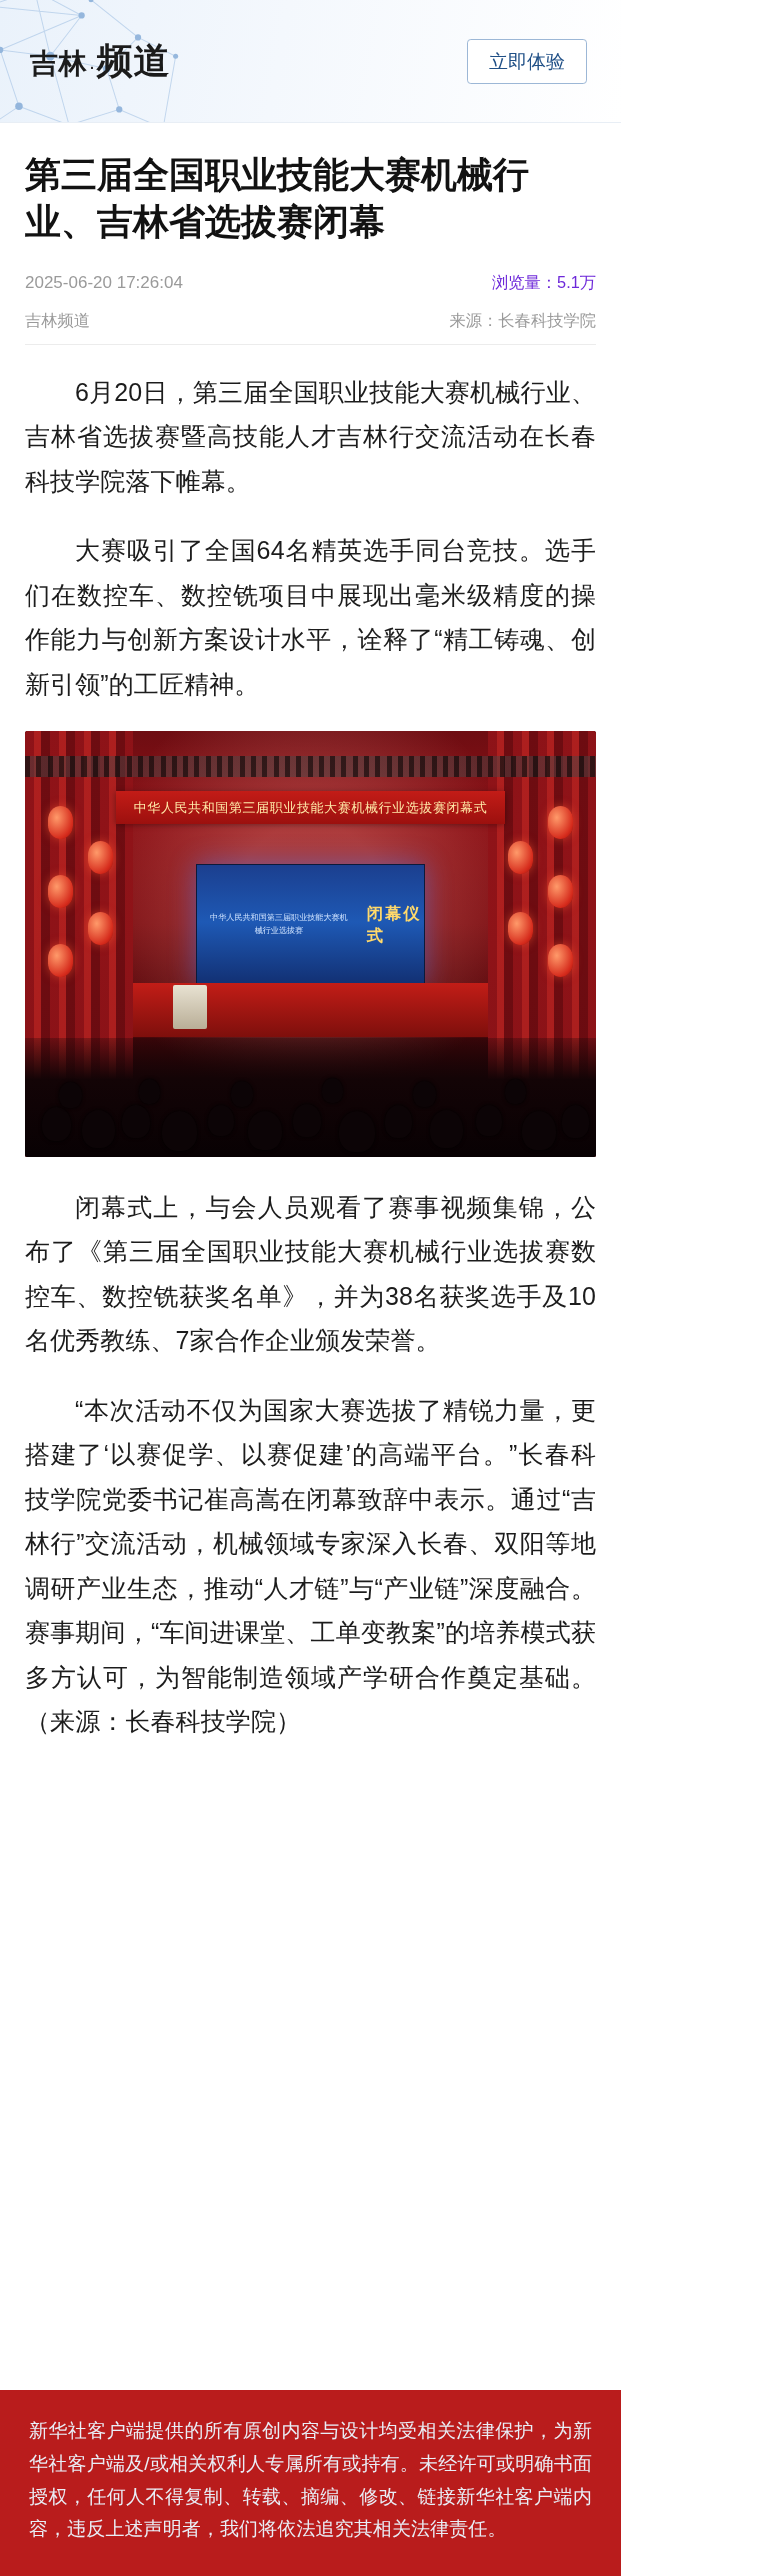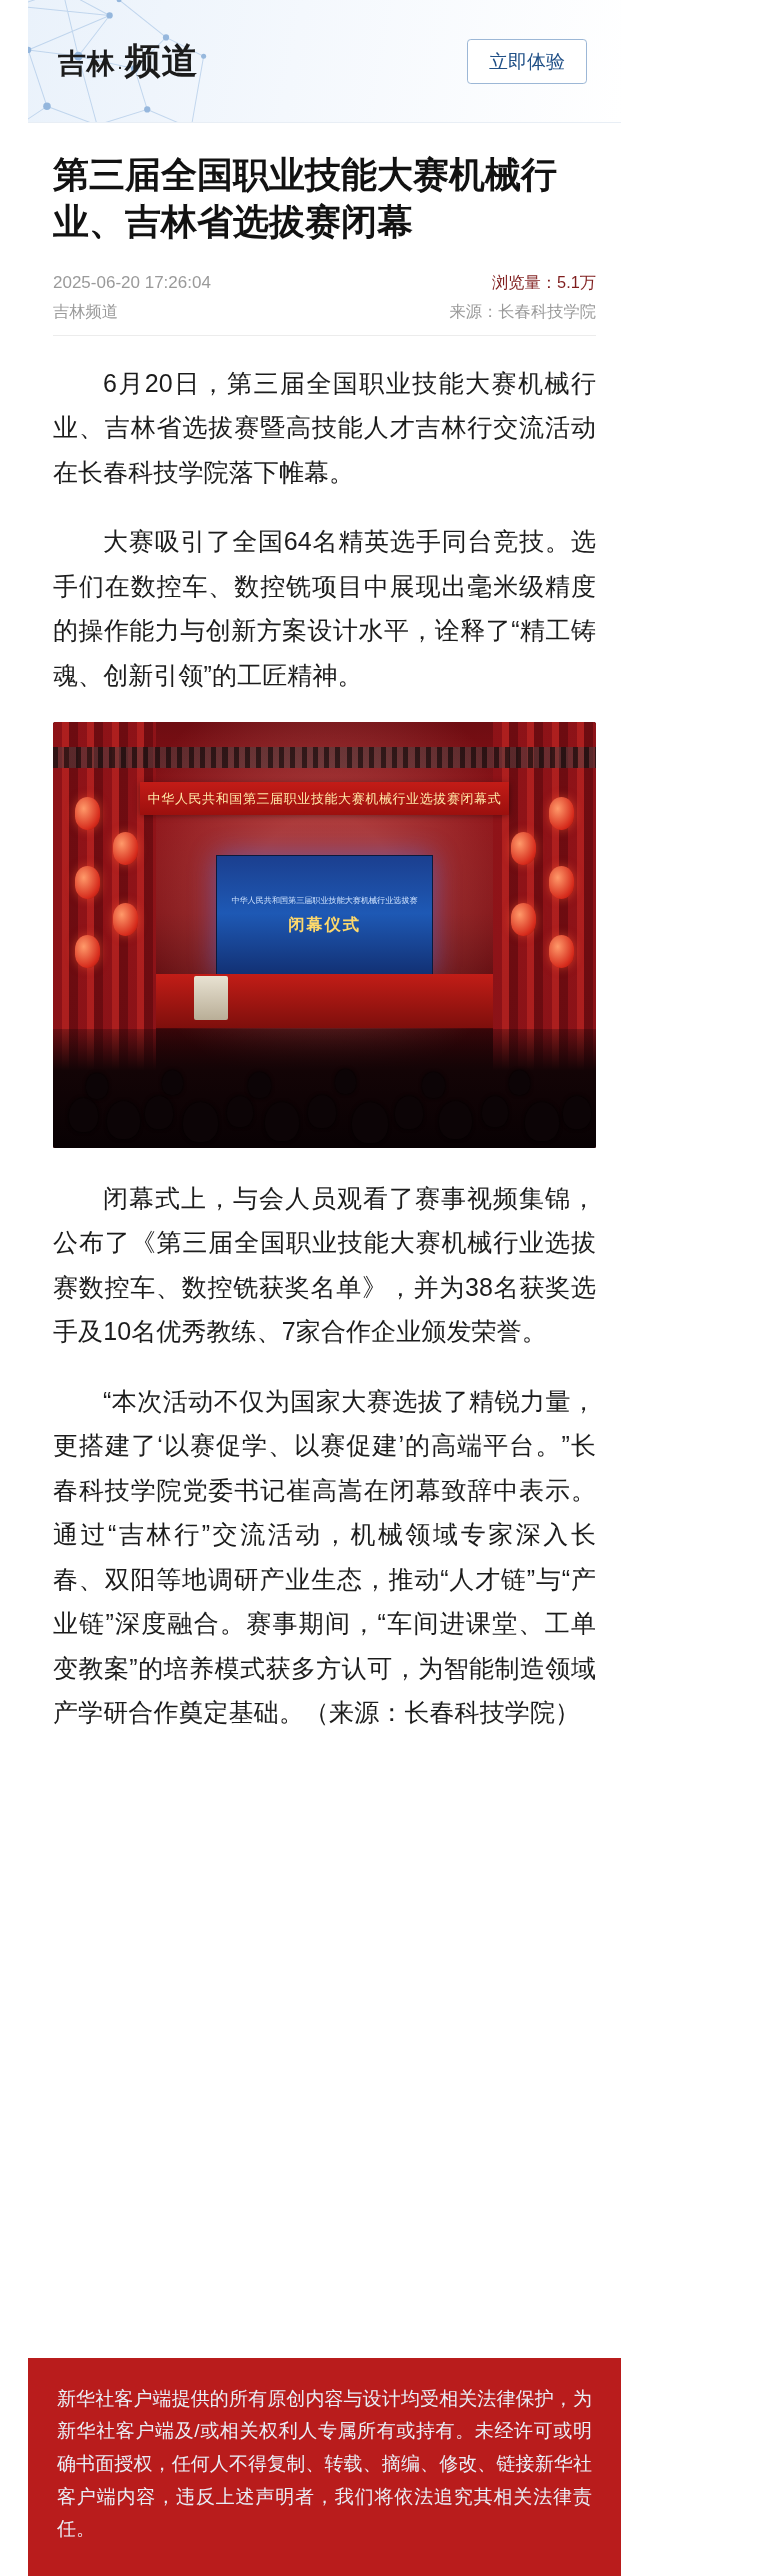--- a/index.html
+++ b/index.html
@@ -13,21 +13,20 @@
     -webkit-font-smoothing: antialiased;
   }
   .page {
     width: 621px;
     min-height: 2576px;
     position: relative;
     background: #ffffff;
     box-sizing: border-box;
     display: flex;
     flex-direction: column;
-    padding-left: 28px;
   }
 
   
   .topbar {
     position: relative;
     height: 123px;
     background: linear-gradient(100deg, #eaf2fb 0%, #f4f8fd 45%, #ffffff 100%);
     border-bottom: 0.6px solid #e8eef5;
     display: flex;
     align-items: center;
@@ -94,25 +93,25 @@
     color: #121212;
     letter-spacing: 0px;
     margin: 0 0 26px 0;
   }
   .meta-row {
     display: flex;
     align-items: baseline;
     justify-content: space-between;
     font-size: 17px;
     color: #9a9a9a;
-    margin-bottom: 7px;
+    margin-bottom: 16px;
   }
   .meta-row .views {
     font-size: 16.3px;
-    color: #7f1d1d;
+    color: #6d28d9;
   }
   .meta-row2 {
     display: flex;
     align-items: baseline;
     justify-content: space-between;
     font-size: 16.3px;
     color: #9a9a9a;
     padding-bottom: 11.3px;
     border-bottom: 0.6px solid #ececec;
   }
@@ -195,21 +194,21 @@
   }
   .ph-screen {
     position: absolute;
     left: 30%;
     right: 30%;
     top: 133px;
     height: 119px;
     background: linear-gradient(180deg, #1b3f8f 0%, #1e59b5 48%, #123073 100%);
     border: 1.9px solid #0c1a3a;
     display: flex;
-    flex-direction: column;
+    flex-direction: row;
     align-items: center;
     justify-content: center;
     gap: 6.3px;
     box-shadow: 0 0 25px rgba(60,120,255,.45);
   }
   .ph-screen .line1 {
     color: #cfe3ff;
     font-size: 8.1px;
     text-align: center;
     line-height: 1.5;

